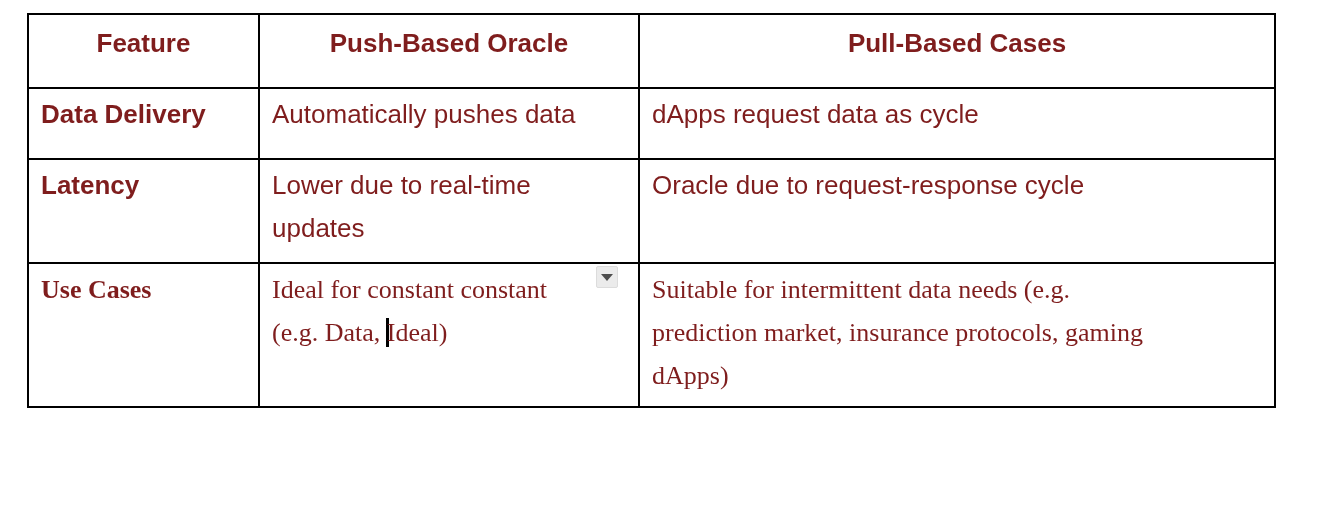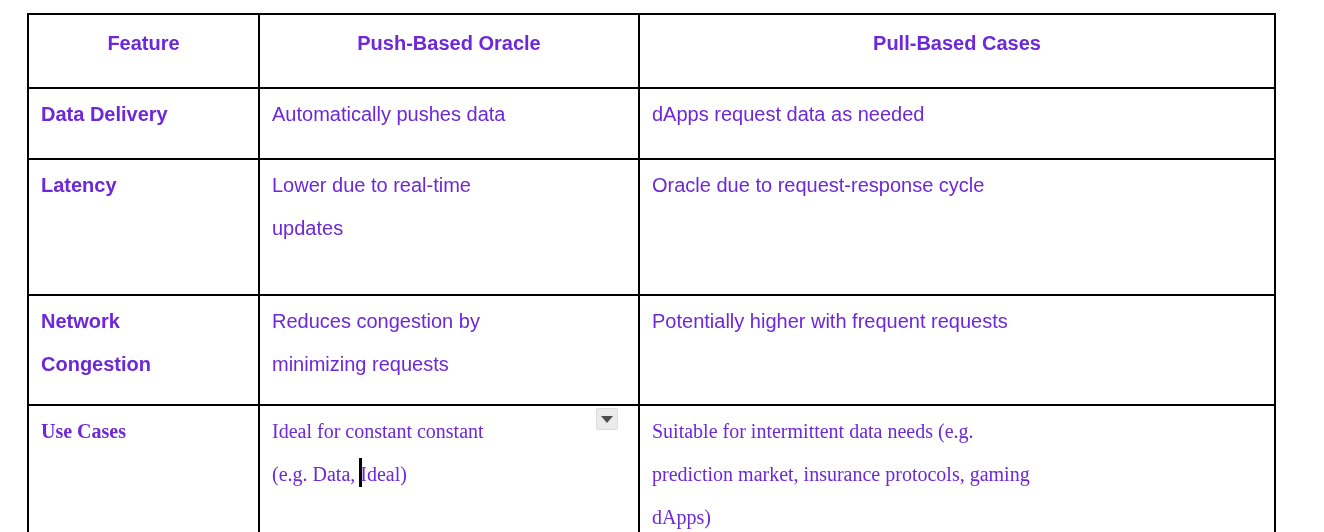--- a/index.html
+++ b/index.html
@@ -24,39 +24,39 @@
     border-collapse: collapse;
     table-layout: fixed;
     width: 1247px;
   }
   .doc-table col.c-feature { width: 231px; }
   .doc-table col.c-push    { width: 380px; }
   .doc-table col.c-pull    { width: 636px; }
 
   .doc-table th, .doc-table td {
     border: 2px solid #000000;
-    color: #6d28d9;
-    font-size: 20px;
+    color: #7f1d1d;
+    font-size: 26px;
     line-height: 43px;
     vertical-align: top;
     padding: 4px 12px 4px 12px;
     text-align: left;
     background: #ffffff;
     overflow: visible;
   }
   .doc-table th {
     font-weight: bold;
     text-align: center;
     padding-top: 7px;
   }
   .doc-table td.feature-cell { font-weight: bold; }
 
   tr.r-header  { height: 74px; }
   tr.r-1       { height: 71px; margin-top: 29px; }
-  tr.r-2       { height: 136px; }
+  tr.r-2       { height: 104px; }
   tr.r-3       { height: 110px; }
   tr.r-4       { height: 144px; font-family: Liberation Serif, serif; }
 
   td.usecase-push-cell { position: relative; }
 
   .dd-btn {
     position: absolute;
     left: 336px;
     top: 2px;
     width: 22px;
@@ -102,34 +102,29 @@
     <tbody>
       <tr class="r-header">
         <th>Feature</th>
         <th>Push-Based Oracle</th>
         <th>Pull-Based Cases</th>
       </tr>
 
       <tr class="r-1">
         <td class="feature-cell">Data Delivery</td>
         <td>Automatically pushes data</td>
-        <td>dApps request data as needed</td>
+        <td>dApps request data as cycle</td>
       </tr>
 
       <tr class="r-2">
         <td class="feature-cell">Latency</td>
         <td>Lower due to real-time<br>updates</td>
         <td>Oracle due to request-response cycle</td>
       </tr>
 
-      <tr class="r-3">
-        <td class="feature-cell">Network<br>Congestion</td>
-        <td>Reduces congestion by<br>minimizing requests</td>
-        <td>Potentially higher with frequent requests</td>
-      </tr>
 
       <tr class="r-4">
         <td class="feature-cell">Use Cases</td>
         <td class="usecase-push-cell">
           <button class="dd-btn">
             <span class="dd-arrow"></span>
           </button>
           <span>Ideal for constant constant</span><br>
           <span>(e.g. Data, </span><span class="caret"></span><span>Ideal)</span>
         </td>

